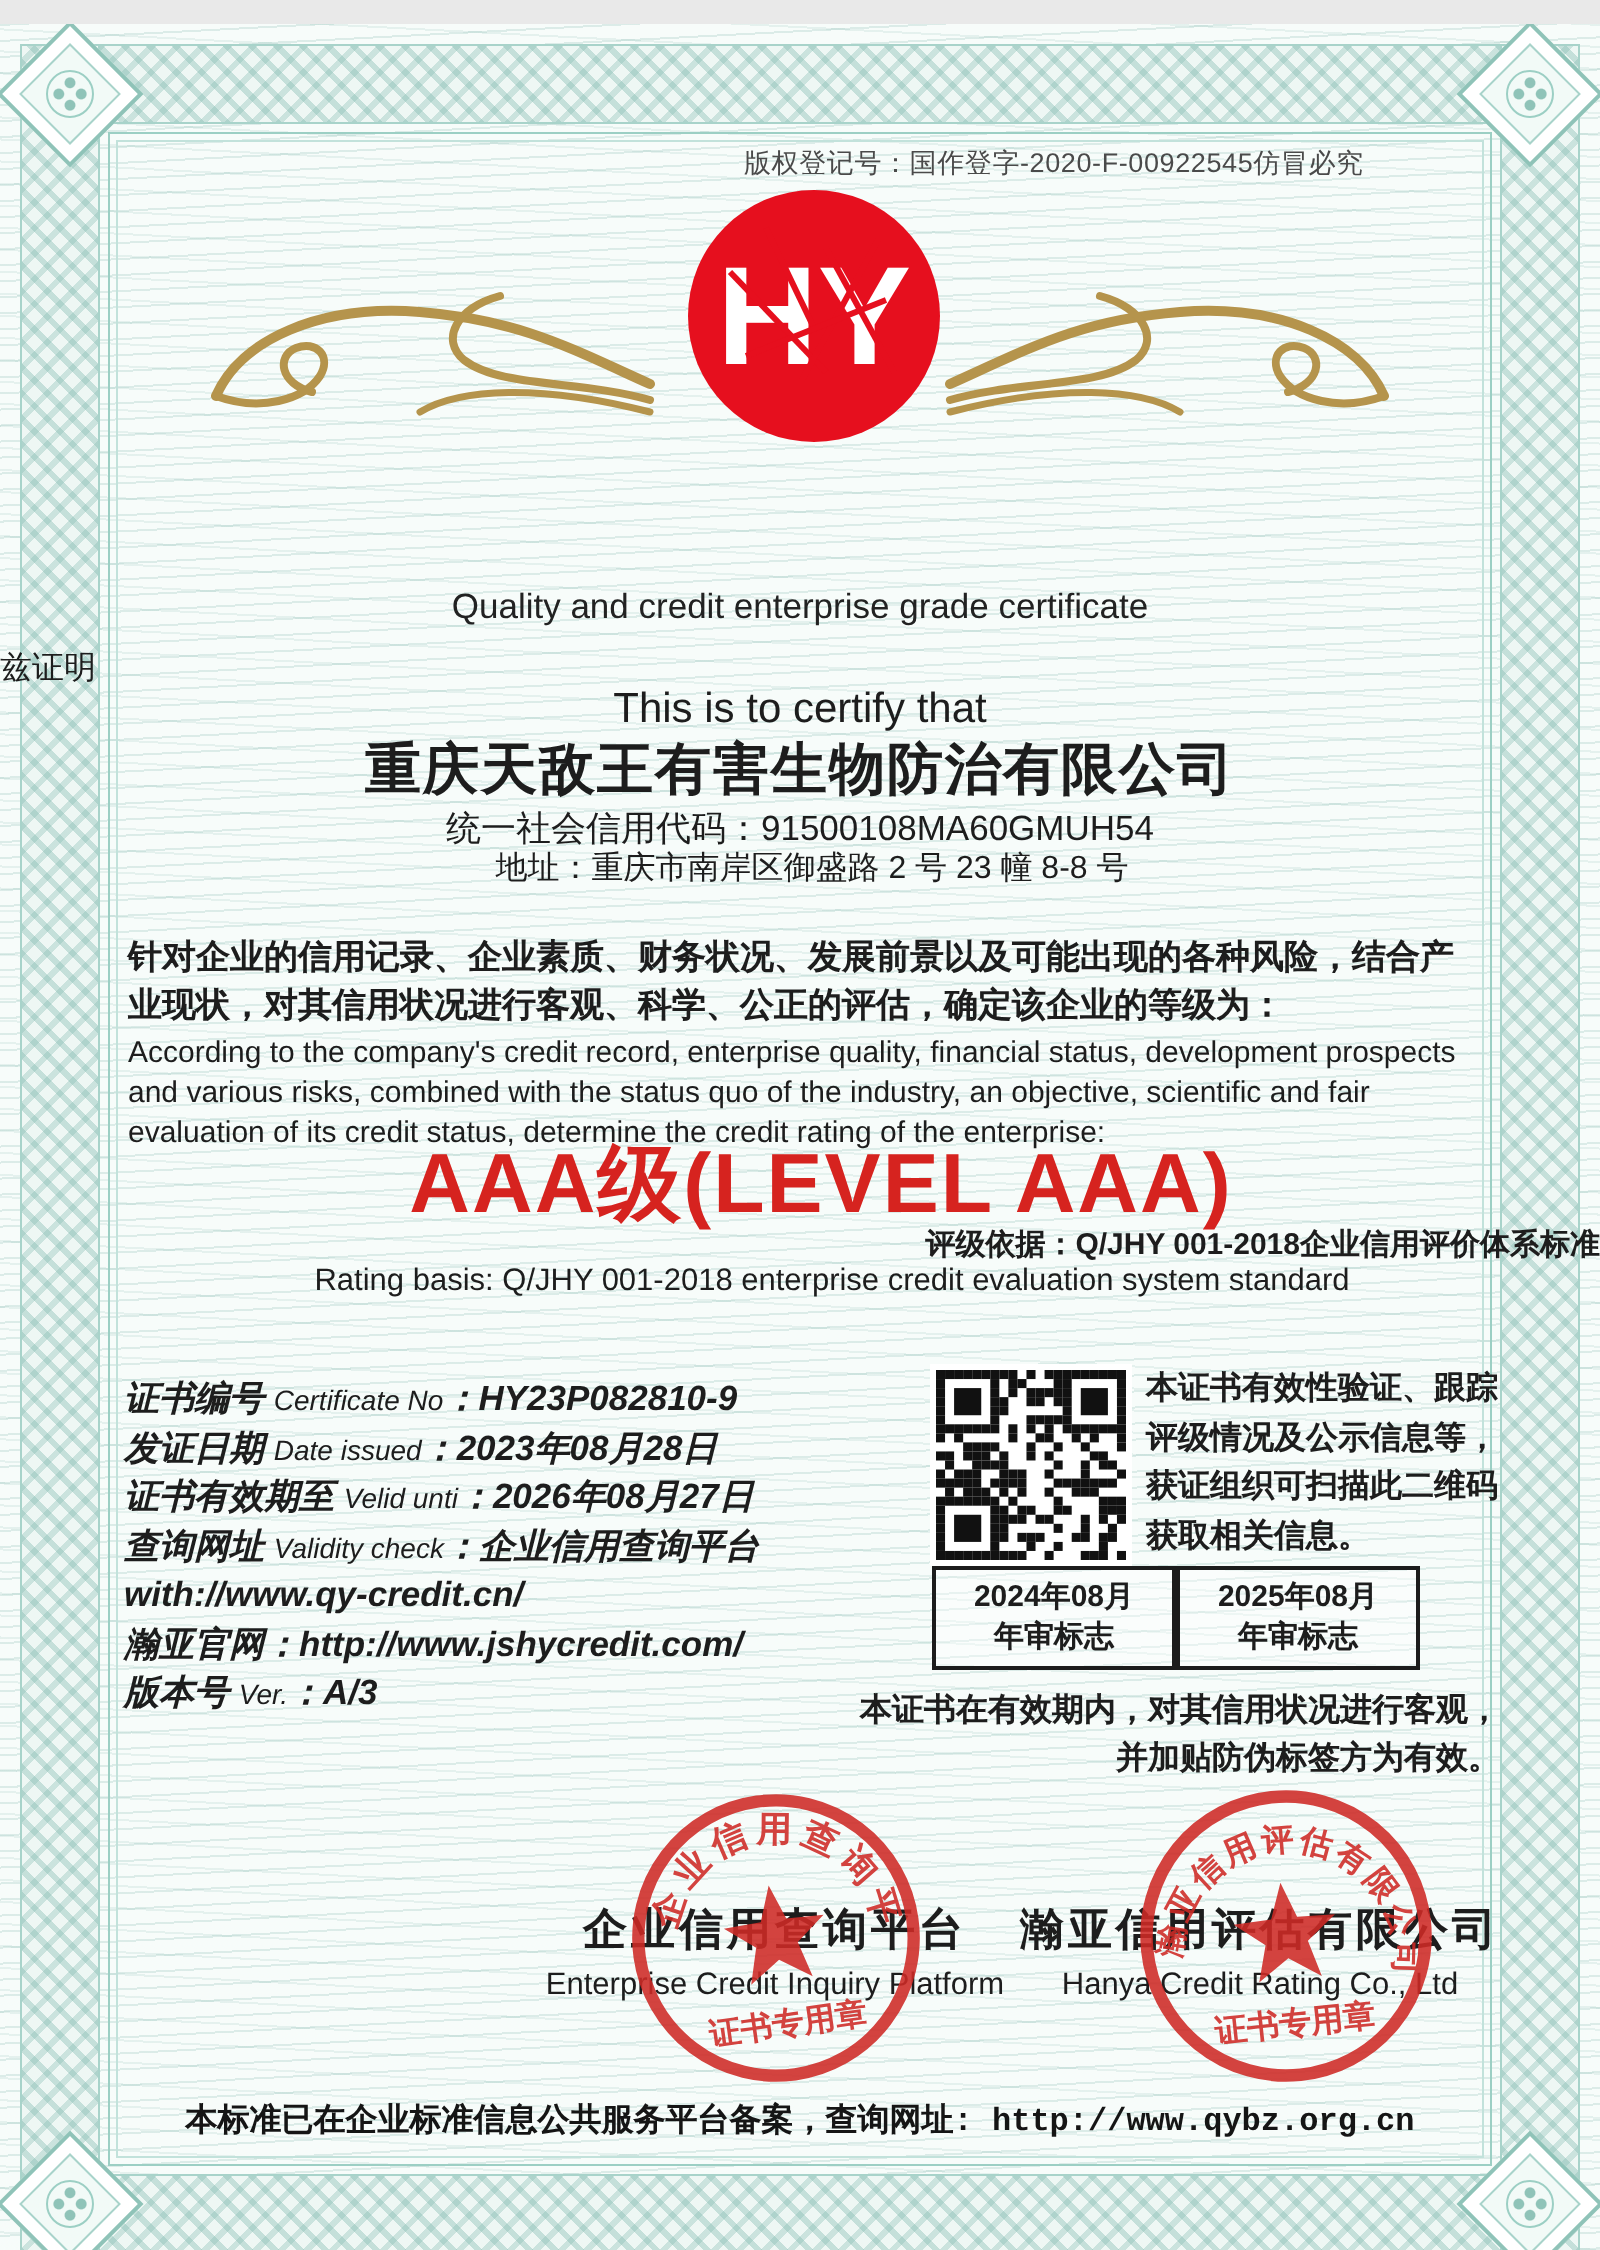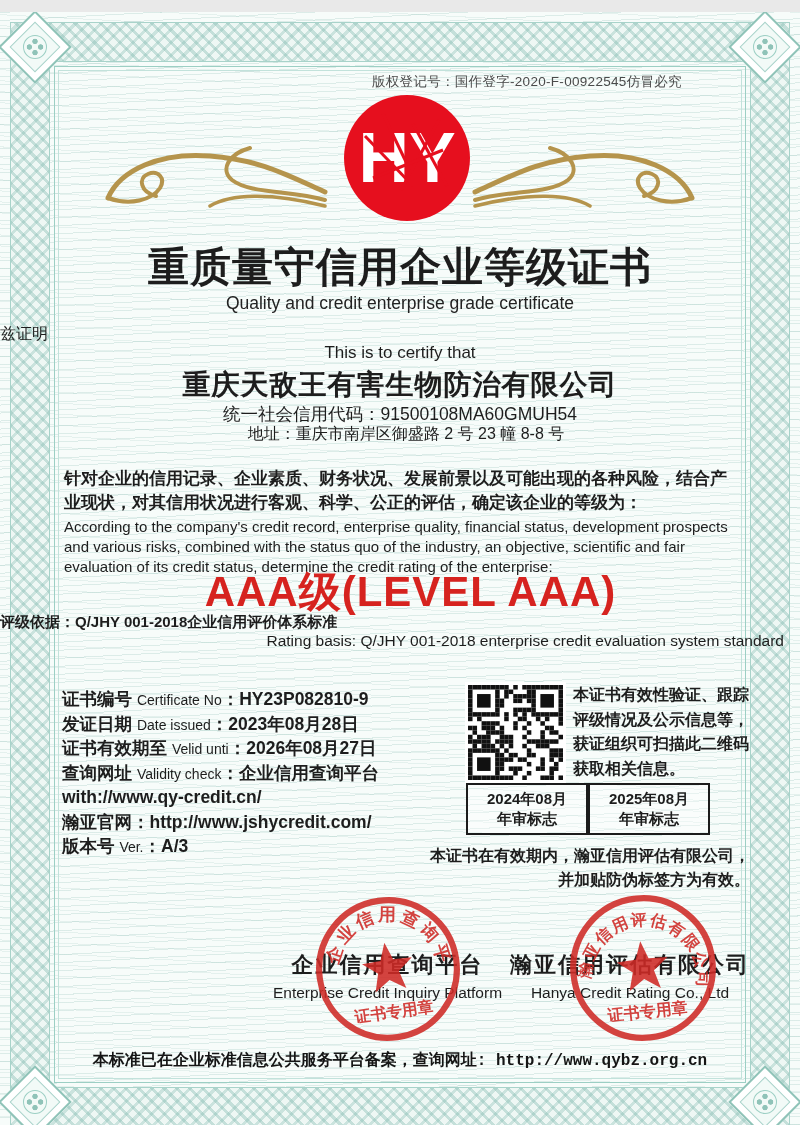--- a/index.html
+++ b/index.html
@@ -43,37 +43,37 @@
   .logo{position:absolute;left:343px;top:82px;z-index:4;}
   .flourish{position:absolute;top:128px;z-index:3;}
   .flourish.fl{left:100px;}
   .flourish.fr{right:100px;transform:scaleX(-1);}
 
   .title-cn{position:absolute;left:0;right:0;top:228px;text-align:center;font-size:41px;
     font-weight:900;letter-spacing:1px;z-index:3;}
   .title-en{position:absolute;left:0;right:0;top:281px;text-align:center;font-size:17.5px;
     color:#222;z-index:3;}
   .certify-cn{position:absolute;left:0;right:0;top:312px;text-align:left;font-size:16px;z-index:3;}
-  .certify-en{position:absolute;left:0;right:0;top:331px;text-align:center;font-size:17px;z-index:3;}
+  .certify-en{position:absolute;left:0;right:0;top:331px;text-align:center;font-size:21px;z-index:3;}
   .company{position:absolute;left:0;right:0;top:354px;text-align:center;font-size:28px;
     font-weight:900;letter-spacing:1px;z-index:3;}
   .credit-code{position:absolute;left:0;right:0;top:390px;text-align:center;font-size:17.5px;z-index:3;}
   .address{position:absolute;left:12px;right:0;top:412px;text-align:center;font-size:16px;z-index:3;}
 
   
   .eval-cn{position:absolute;left:64px;width:676px;top:455px;font-size:17px;line-height:24px;
     font-weight:700;z-index:3;}
   .eval-en{position:absolute;left:64px;width:676px;top:505px;font-size:15px;line-height:20px;z-index:3;}
   .rating-level{position:absolute;left:0;right:0;top:552px;text-align:center;font-size:42px;
     font-weight:900;z-index:3;letter-spacing:1px;padding-left:21px;}
-  .basis-cn{position:absolute;left:0;right:0;top:601px;text-align:left;font-size:15px;font-weight:700;z-index:3;}
-  .basis-en{position:absolute;left:0;right:16px;top:620px;text-align:right;font-size:15.5px;z-index:3;padding-left:48px;}
+  .basis-cn{position:absolute;left:0;right:0;top:601px;text-align:right;font-size:15px;font-weight:700;z-index:3;}
+  .basis-en{position:absolute;left:0;right:16px;top:620px;text-align:center;font-size:15.5px;z-index:3;padding-left:48px;}
 
   
-  .details{position:absolute;left:62px;top:676px;z-index:3;font-size:17.5px;line-height:23.5px;font-weight:600;}
+  .details{position:absolute;left:62px;top:676px;z-index:3;font-size:17.5px;line-height:23.5px;font-weight:600;font-style:italic;}
   .details .small{font-size:14px;font-weight:400;}
   .qr{position:absolute;left:465px;top:670px;z-index:3;background:#fff;padding:3px;}
   .qr-notice{position:absolute;left:573px;top:671px;width:176px;font-size:16px;line-height:24.5px;
     font-weight:600;z-index:3;text-align:justify;}
   .badges{position:absolute;left:466px;top:771px;z-index:3;display:flex;gap:0;}
   .badge{width:118px;border:2px solid #1c1c1c;background:rgba(255,255,255,.35);
     text-align:center;font-size:15px;font-weight:600;padding:4px 0;line-height:20px;}
   .supervision{position:absolute;left:430px;width:320px;top:832px;z-index:3;font-size:16px;
     line-height:24px;font-weight:600;text-align:right;}
 
@@ -134,21 +134,20 @@
     <text x="64" y="88" text-anchor="middle" font-family="Liberation Sans,sans-serif" font-weight="900" font-size="70" fill="#ffffff">HY</text>
     <g stroke="#e60f1e" stroke-width="3">
       <line x1="22" y1="42" x2="70" y2="92"></line>
       <line x1="40" y1="20" x2="64" y2="70"></line>
       <line x1="96" y1="26" x2="58" y2="96"></line>
       <line x1="30" y1="84" x2="100" y2="56"></line>
       <line x1="70" y1="30" x2="104" y2="92"></line>
     </g>
   </svg>
 
-  <div class="title-cn">重质量守信用企业等级证书</div>
   <div class="title-en">Quality and credit enterprise grade certificate</div>
   <div class="certify-cn">兹证明</div>
   <div class="certify-en">This is to certify that</div>
   <div class="company">重庆天敌王有害生物防治有限公司</div>
   <div class="credit-code">统一社会信用代码：91500108MA60GMUH54</div>
   <div class="address">地址：重庆市南岸区御盛路 2 号 23 幢 8-8 号</div>
 
   <div class="eval-cn">针对企业的信用记录、企业素质、财务状况、发展前景以及可能出现的各种风险，结合产业现状，对其信用状况进行客观、科学、公正的评估，确定该企业的等级为：</div>
   <div class="eval-en">According to the company's credit record, enterprise quality, financial status, development prospects and various risks, combined with the status quo of the industry, an objective, scientific and fair evaluation of its credit status, determine the credit rating of the enterprise:</div>
   <div class="rating-level" style="color:#d6231f">AAA级(LEVEL AAA)</div>
@@ -390,21 +389,21 @@
     <div class="badge">
       <div>2024年08月</div>
       <div>年审标志</div>
     </div>
     <div class="badge">
       <div>2025年08月</div>
       <div>年审标志</div>
     </div>
   </div>
   <div class="supervision">
-    <div>本证书在有效期内，瀚亚信用评估有限公司，</div>
+    <div>本证书在有效期内，对其信用状况进行客观，</div>
     <div>并加贴防伪标签方为有效。</div>
   </div>
 
   <div class="org org-left">
     <div class="cn">企业信用查询平台</div>
     <div class="en">Enterprise Credit Inquiry Platform</div>
   </div>
   <div class="org org-right">
     <div class="cn">瀚亚信用评估有限公司</div>
     <div class="en">Hanya Credit Rating Co., Ltd</div>

